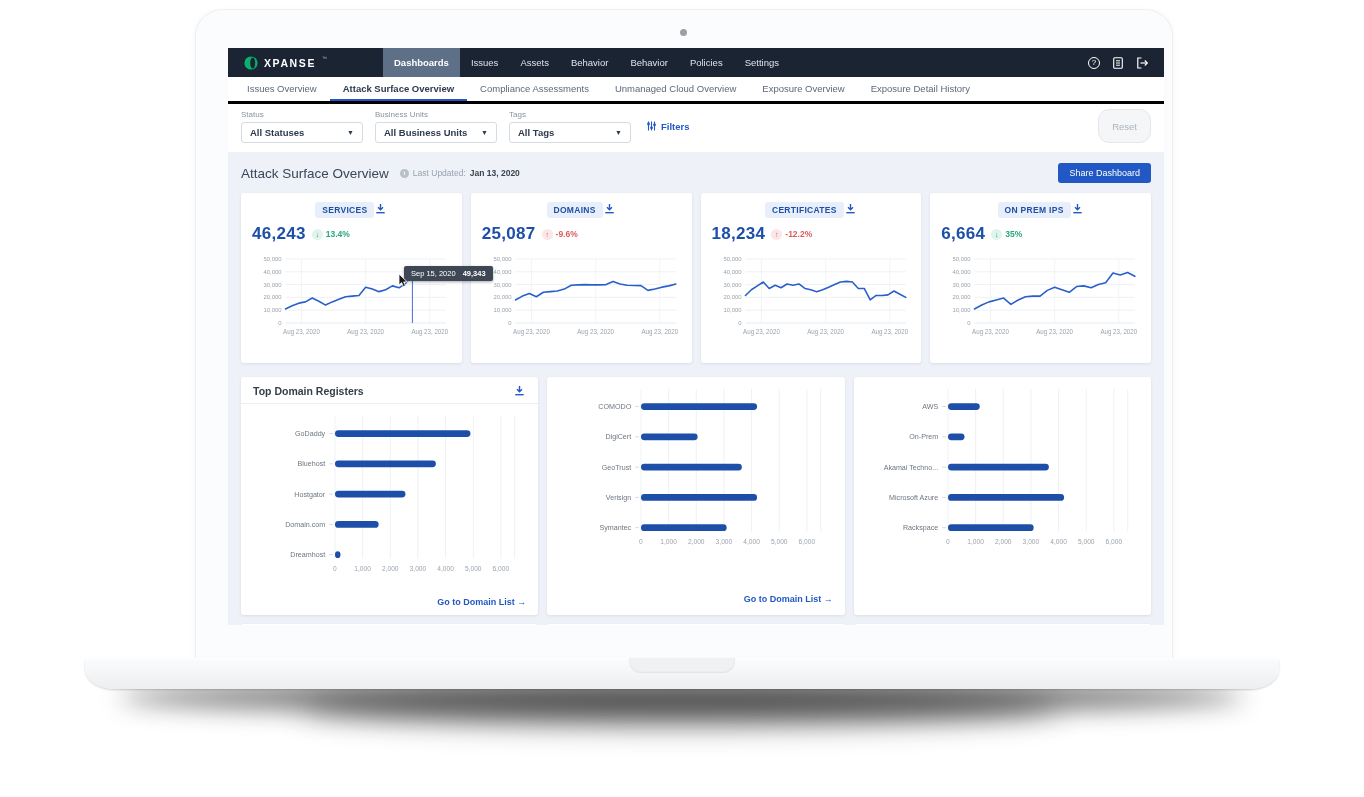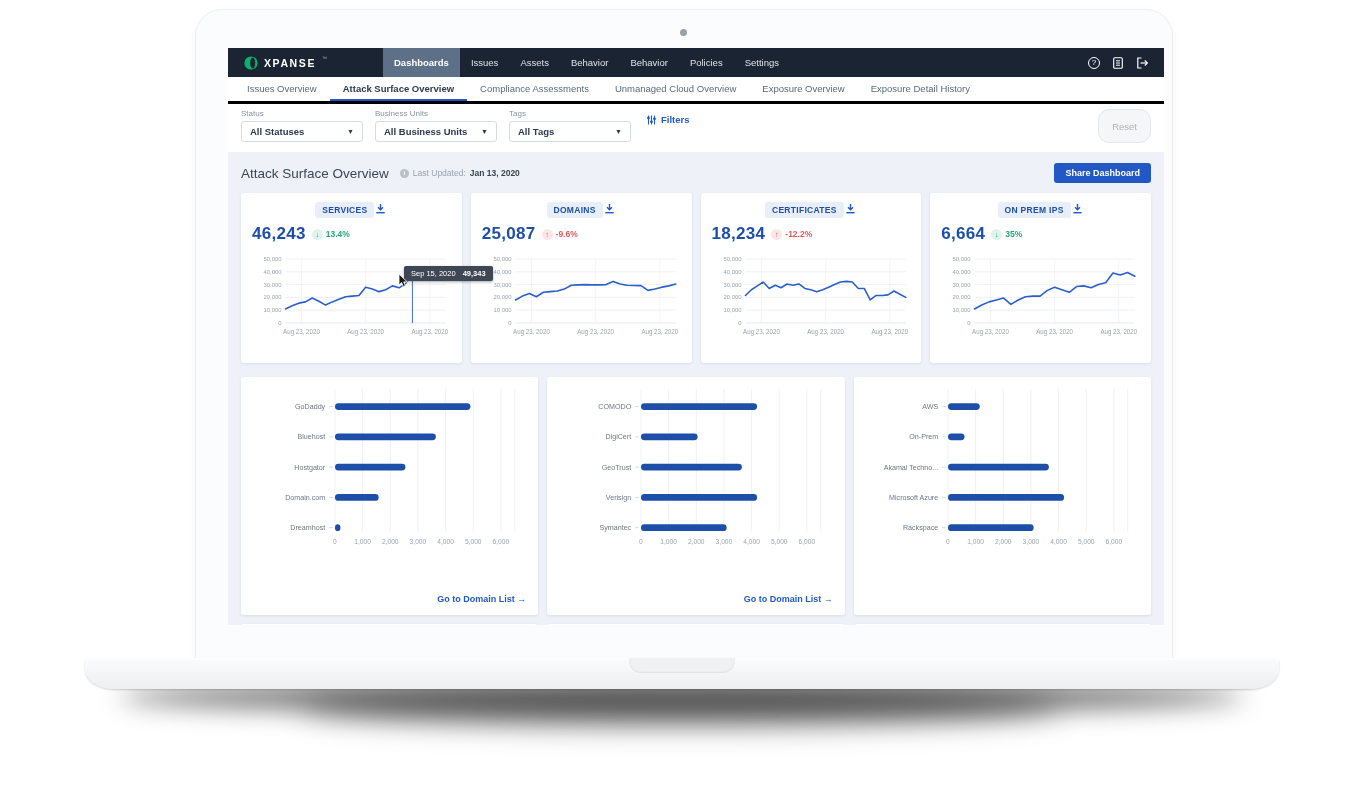--- a/index.html
+++ b/index.html
@@ -26,35 +26,35 @@
   .menu-item{display:flex;align-items:center;padding:0 11px;font-size:9.5px;color:#dde3ea;cursor:pointer;white-space:nowrap;}
   .menu-item.active{background:#5d7087;color:#fff;font-weight:700;}
   .nav-right{margin-left:auto;display:flex;align-items:center;gap:13px;padding-right:15px;}
   .nav-icon{display:flex;align-items:center;justify-content:center;cursor:pointer;}
   .help-circle{width:12px;height:12px;border:1px solid #fff;border-radius:50%;font-size:8px;display:flex;align-items:center;justify-content:center;color:#fff;}
 
   .tabbar{height:27px;background:#fff;border-bottom:3px solid #000000;display:flex;align-items:stretch;padding-left:6px;flex:none;}
   .tab{display:flex;align-items:center;padding:0 13px;font-size:9.5px;color:#5d6977;cursor:pointer;white-space:nowrap;border-bottom:2px solid transparent;}
   .tab.active{color:#2b3a4e;font-weight:700;border-bottom-color:#2158c5;}
 
-  .filterrow{background:#fff;padding:5px 13px 9px;display:flex;align-items:flex-start;gap:12px;flex:none;}
+  .filterrow{background:#fff;padding:5px 13px 9px;display:flex;align-items:center;gap:12px;flex:none;}
   .fgroup{display:flex;flex-direction:column;gap:3px;}
   .flabel{font-size:8px;color:#8a94a0;}
   .fselect{width:122px;height:21px;border:1px solid #d6dbe1;border-radius:3px;display:flex;align-items:center;justify-content:space-between;padding:0 8px;font-size:9.5px;font-weight:700;color:#2c3a4c;background:#fff;cursor:pointer;}
   .caret{font-size:7px;color:#2c3a4c;}
   .filters-link{display:flex;align-items:center;gap:5px;color:#2158c5;font-size:9.5px;font-weight:700;height:21px;margin-left:4px;cursor:pointer;}
   .reset-btn{margin-left:auto;height:34px;padding:0 13px;background:#f4f6f8;border:1px solid #e4e8ec;border-radius:11px;color:#aab3bc;font-size:9.5px;cursor:pointer;}
 
   .content{flex:1;background:#eef1f8;padding:10px 13px 0;overflow:hidden;}
   .titlerow{display:flex;align-items:center;height:22px;}
   .page-title{font-size:13.5px;color:#3b4656;font-weight:500;}
   .updated{display:flex;align-items:center;gap:4px;margin-left:11px;font-size:8.5px;color:#99a2ad;}
   .info-dot{width:9px;height:9px;border-radius:50%;background:#b9c0c8;color:#fff;font-size:6px;display:flex;align-items:center;justify-content:center;font-weight:700;}
   .updated-val{color:#39434f;font-weight:700;}
-  .share-btn{margin-left:auto;background:#2158c5;color:#fff;font-size:9px;font-weight:700;padding:5px 11px;border-radius:3px;border:none;cursor:pointer;}
+  .share-btn{margin-left:auto;background:#2158c5;color:#fff;font-size:9px;font-weight:400;padding:5px 11px;border-radius:3px;border:none;cursor:pointer;}
 
   .kpi-grid{display:grid;grid-template-columns:repeat(4,1fr);gap:9px;margin-top:9px;}
   .kpi-card{background:#fff;border-radius:3px;box-shadow:0 1px 3px rgba(20,30,60,.09);padding:9px 11px 4px;position:relative;height:170px;}
   .kpi-head{display:flex;justify-content:center;align-items:flex-start;}
   .kpi-pill{background:#e9effa;color:#1d4fa8;font-size:8.5px;font-weight:700;padding:3px 7px;border-radius:3px;letter-spacing:.3px;}
   .dl-btn{background:none;border:none;cursor:pointer;padding:1px;line-height:0;}
   .kpi-value-row{display:flex;align-items:center;gap:6px;margin-top:6px;}
   .kpi-value{font-size:17px;font-weight:700;color:#1d4fa8;letter-spacing:.3px;}
   .delta{display:flex;align-items:center;gap:3px;font-size:8.5px;font-weight:700;}
   .delta-circ{width:11px;height:11px;border-radius:50%;display:flex;align-items:center;justify-content:center;font-size:7.5px;}
@@ -370,20 +370,29 @@
                   <text x="180.70000000000002" y="83" text-anchor="middle" fill="#9aa3ad" font-size="6.3">Aug 23, 2020</text>
                   <polyline points="34,57.92 41.40909090909091,54.08 48.81818181818182,50.879999999999995 56.22727272727273,48.96 63.63636363636364,47.04 71.04545454545455,53.44 78.45454545454545,48.96 85.86363636363637,45.760000000000005 93.27272727272728,45.120000000000005 100.68181818181819,45.120000000000005 108.0909090909091,39.36 115.5,36.16 122.9090909090909,38.72 130.3181818181818,41.28 137.72727272727275,35.52 145.13636363636363,34.88 152.54545454545456,36.8 159.95454545454544,33.6 167.36363636363637,31.68 174.77272727272728,22.08 182.1818181818182,24 189.5909090909091,21.439999999999998 197,25.28" fill="none" stroke="#2a5fc9" stroke-width="1.6" stroke-linejoin="round" stroke-linecap="round"></polyline>
                 </svg>
             </div>
           </div>
         </div>
 
         <div class="bottom-grid">
 
           <div class="bar-card">
+            <div class="bar-head">
+              <span class="bar-title">Top Domain Registers</span>
+              <button class="dl-btn">
+                <svg width="11" height="11" viewBox="0 0 11 11">
+                    <path d="M5.5 1v5.2M3 4.2l2.5 2.5L8 4.2" fill="none" stroke="#2158c5" stroke-width="1.4"></path>
+                    <line x1="1.3" y1="9.7" x2="9.7" y2="9.7" stroke="#2158c5" stroke-width="1.4"></line>
+                  </svg>
+              </button>
+            </div>
             <div class="bar-body">
               <svg viewBox="0 0 288 186">
                   <line x1="88" y1="8" x2="88" y2="154" stroke="#e9edf2" stroke-width="0.8"></line>
                   <text x="88" y="167" text-anchor="middle" fill="#9aa3ad" font-size="6.8">0</text>
                   <line x1="116.3076923076923" y1="8" x2="116.3076923076923" y2="154" stroke="#e9edf2" stroke-width="0.8"></line>
                   <text x="116.3076923076923" y="167" text-anchor="middle" fill="#9aa3ad" font-size="6.8">1,000</text>
                   <line x1="144.6153846153846" y1="8" x2="144.6153846153846" y2="154" stroke="#e9edf2" stroke-width="0.8"></line>
                   <text x="144.6153846153846" y="167" text-anchor="middle" fill="#9aa3ad" font-size="6.8">2,000</text>
                   <line x1="172.9230769230769" y1="8" x2="172.9230769230769" y2="154" stroke="#e9edf2" stroke-width="0.8"></line>
                   <text x="172.9230769230769" y="167" text-anchor="middle" fill="#9aa3ad" font-size="6.8">3,000</text>

